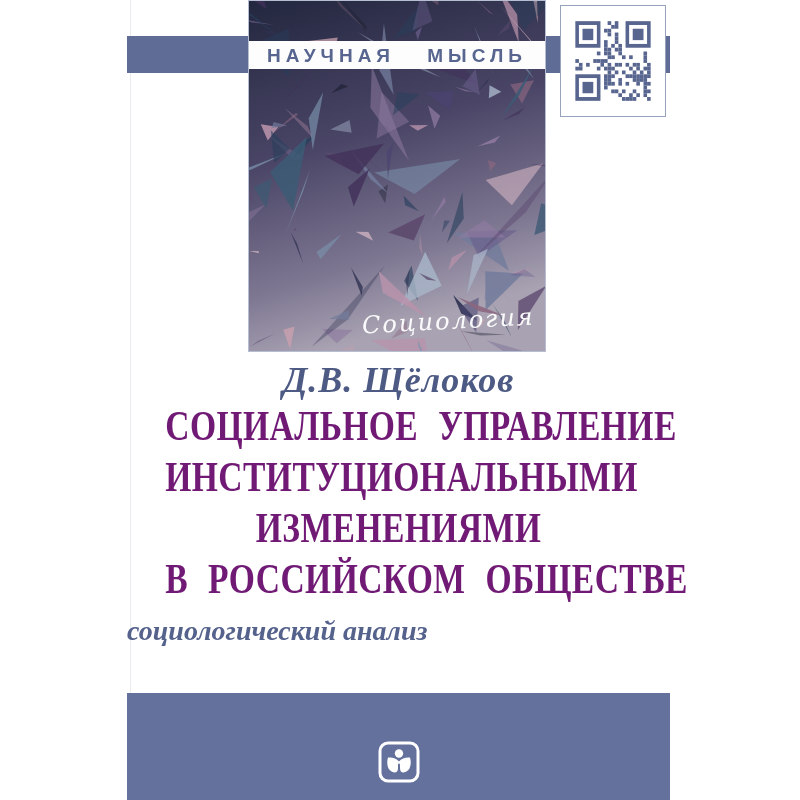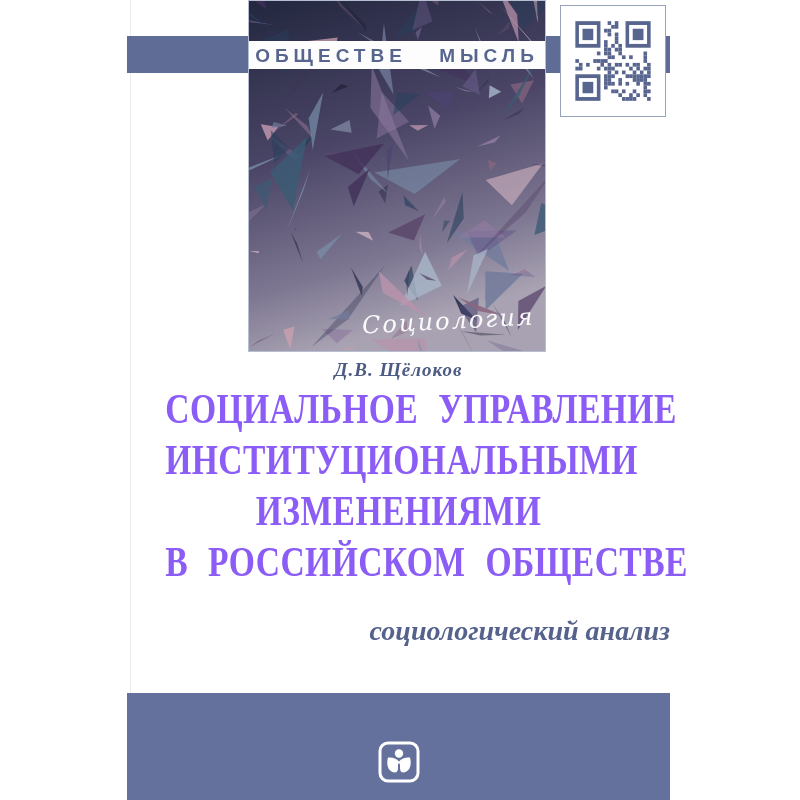--- a/index.html
+++ b/index.html
@@ -20,26 +20,26 @@
                 color:#57658f;letter-spacing:5px;word-spacing:22px;white-space:nowrap;padding-top:1px;}
   .art-caption{position:absolute;right:10px;top:306px;color:#ffffff;opacity:.95;
                font-style:italic;font-size:24px;font-family:"DejaVu Serif",serif;
                transform:rotate(-3deg);letter-spacing:2px;white-space:nowrap;}
   
   .qr-box{left:560px;top:5px;width:106px;height:112px;background:#ffffff;
           border:1px solid #97a2bb;box-sizing:border-box;}
   .qr-box svg{width:100%;height:100%;display:block;}
   
   .author{left:127px;width:543px;top:359px;text-align:center;color:#4d5a84;
-          font-weight:bold;font-style:italic;font-size:19px;letter-spacing:1px;}
-  .title{left:107px;width:583px;top:384px;text-align:center;color:#8b5cf6;
+          font-weight:bold;font-style:italic;font-size:36px;letter-spacing:1px;}
+  .title{left:107px;width:583px;top:401px;text-align:center;color:#701a75;
          font-weight:bold;font-size:42px;line-height:51px;}
   .title-line{transform:scaleX(0.8);transform-origin:center;white-space:nowrap;
               word-spacing:14px;letter-spacing:0.5px;}
-  .subtitle{left:127px;width:543px;top:615px;text-align:right;color:#54628c;
+  .subtitle{left:127px;width:543px;top:615px;text-align:left;color:#54628c;
             font-weight:bold;font-style:italic;font-size:28px;line-height:31px;}
   .subtitle-line{white-space:nowrap;}
   
   .publisher-logo{position:absolute;left:50%;top:47px;width:44px;height:44px;
                   transform:translateX(-50%);}
   .publisher-logo svg{width:100%;height:100%;display:block;}
 </style>
 </head>
 <body>
 
@@ -175,21 +175,21 @@
         <polygon points="122.2,107.4 123.6,65.1 161.0,160.6" fill="#8f7aa0" opacity="0.53"></polygon>
         <polygon points="23.2,178.5 4.9,187.1 17.4,208.6" fill="#3c5a74" opacity="0.71"></polygon>
         <polygon points="276.6,29.4 263.4,-0.7 303.5,1.1" fill="#27405c" opacity="0.41"></polygon>
         <polygon points="184.7,20.4 174.1,-11.7 164.5,29.7" fill="#6b5f8c" opacity="0.42"></polygon>
         <polygon points="6.6,42.7 40.0,27.6 40.3,77.0" fill="#27405c" opacity="0.44"></polygon>
         <polygon points="190.4,4.6 191.2,-1.9 182.2,-1.3" fill="#8a667f" opacity="0.44"></polygon>
         <polygon points="228.1,68.4 214.9,85.7 232.5,94.5" fill="#6b5f8c" opacity="0.57"></polygon>
         <polygon points="131.3,69.6 145.6,94.2 135.8,22.3" fill="#737c9c" opacity="0.77"></polygon>
       </svg>
     <div class="banner-strip">
-      <span class="banner-label">ОБЩЕСТВЕ МЫСЛЬ</span>
+      <span class="banner-label">НАУЧНАЯ МЫСЛЬ</span>
     </div>
     <div class="art-caption">Социология</div>
   </div>
 
   <div class="abs qr-box">
     <svg id="qrsvg" viewBox="0 0 29 29" preserveAspectRatio="none">
         <rect width="29" height="29" fill="#ffffff"></rect>
         <g fill="#57658f">
           <rect x="4" y="4" width="7" height="7"></rect>
           <rect x="5" y="5" width="5" height="5" fill="#ffffff"></rect>

